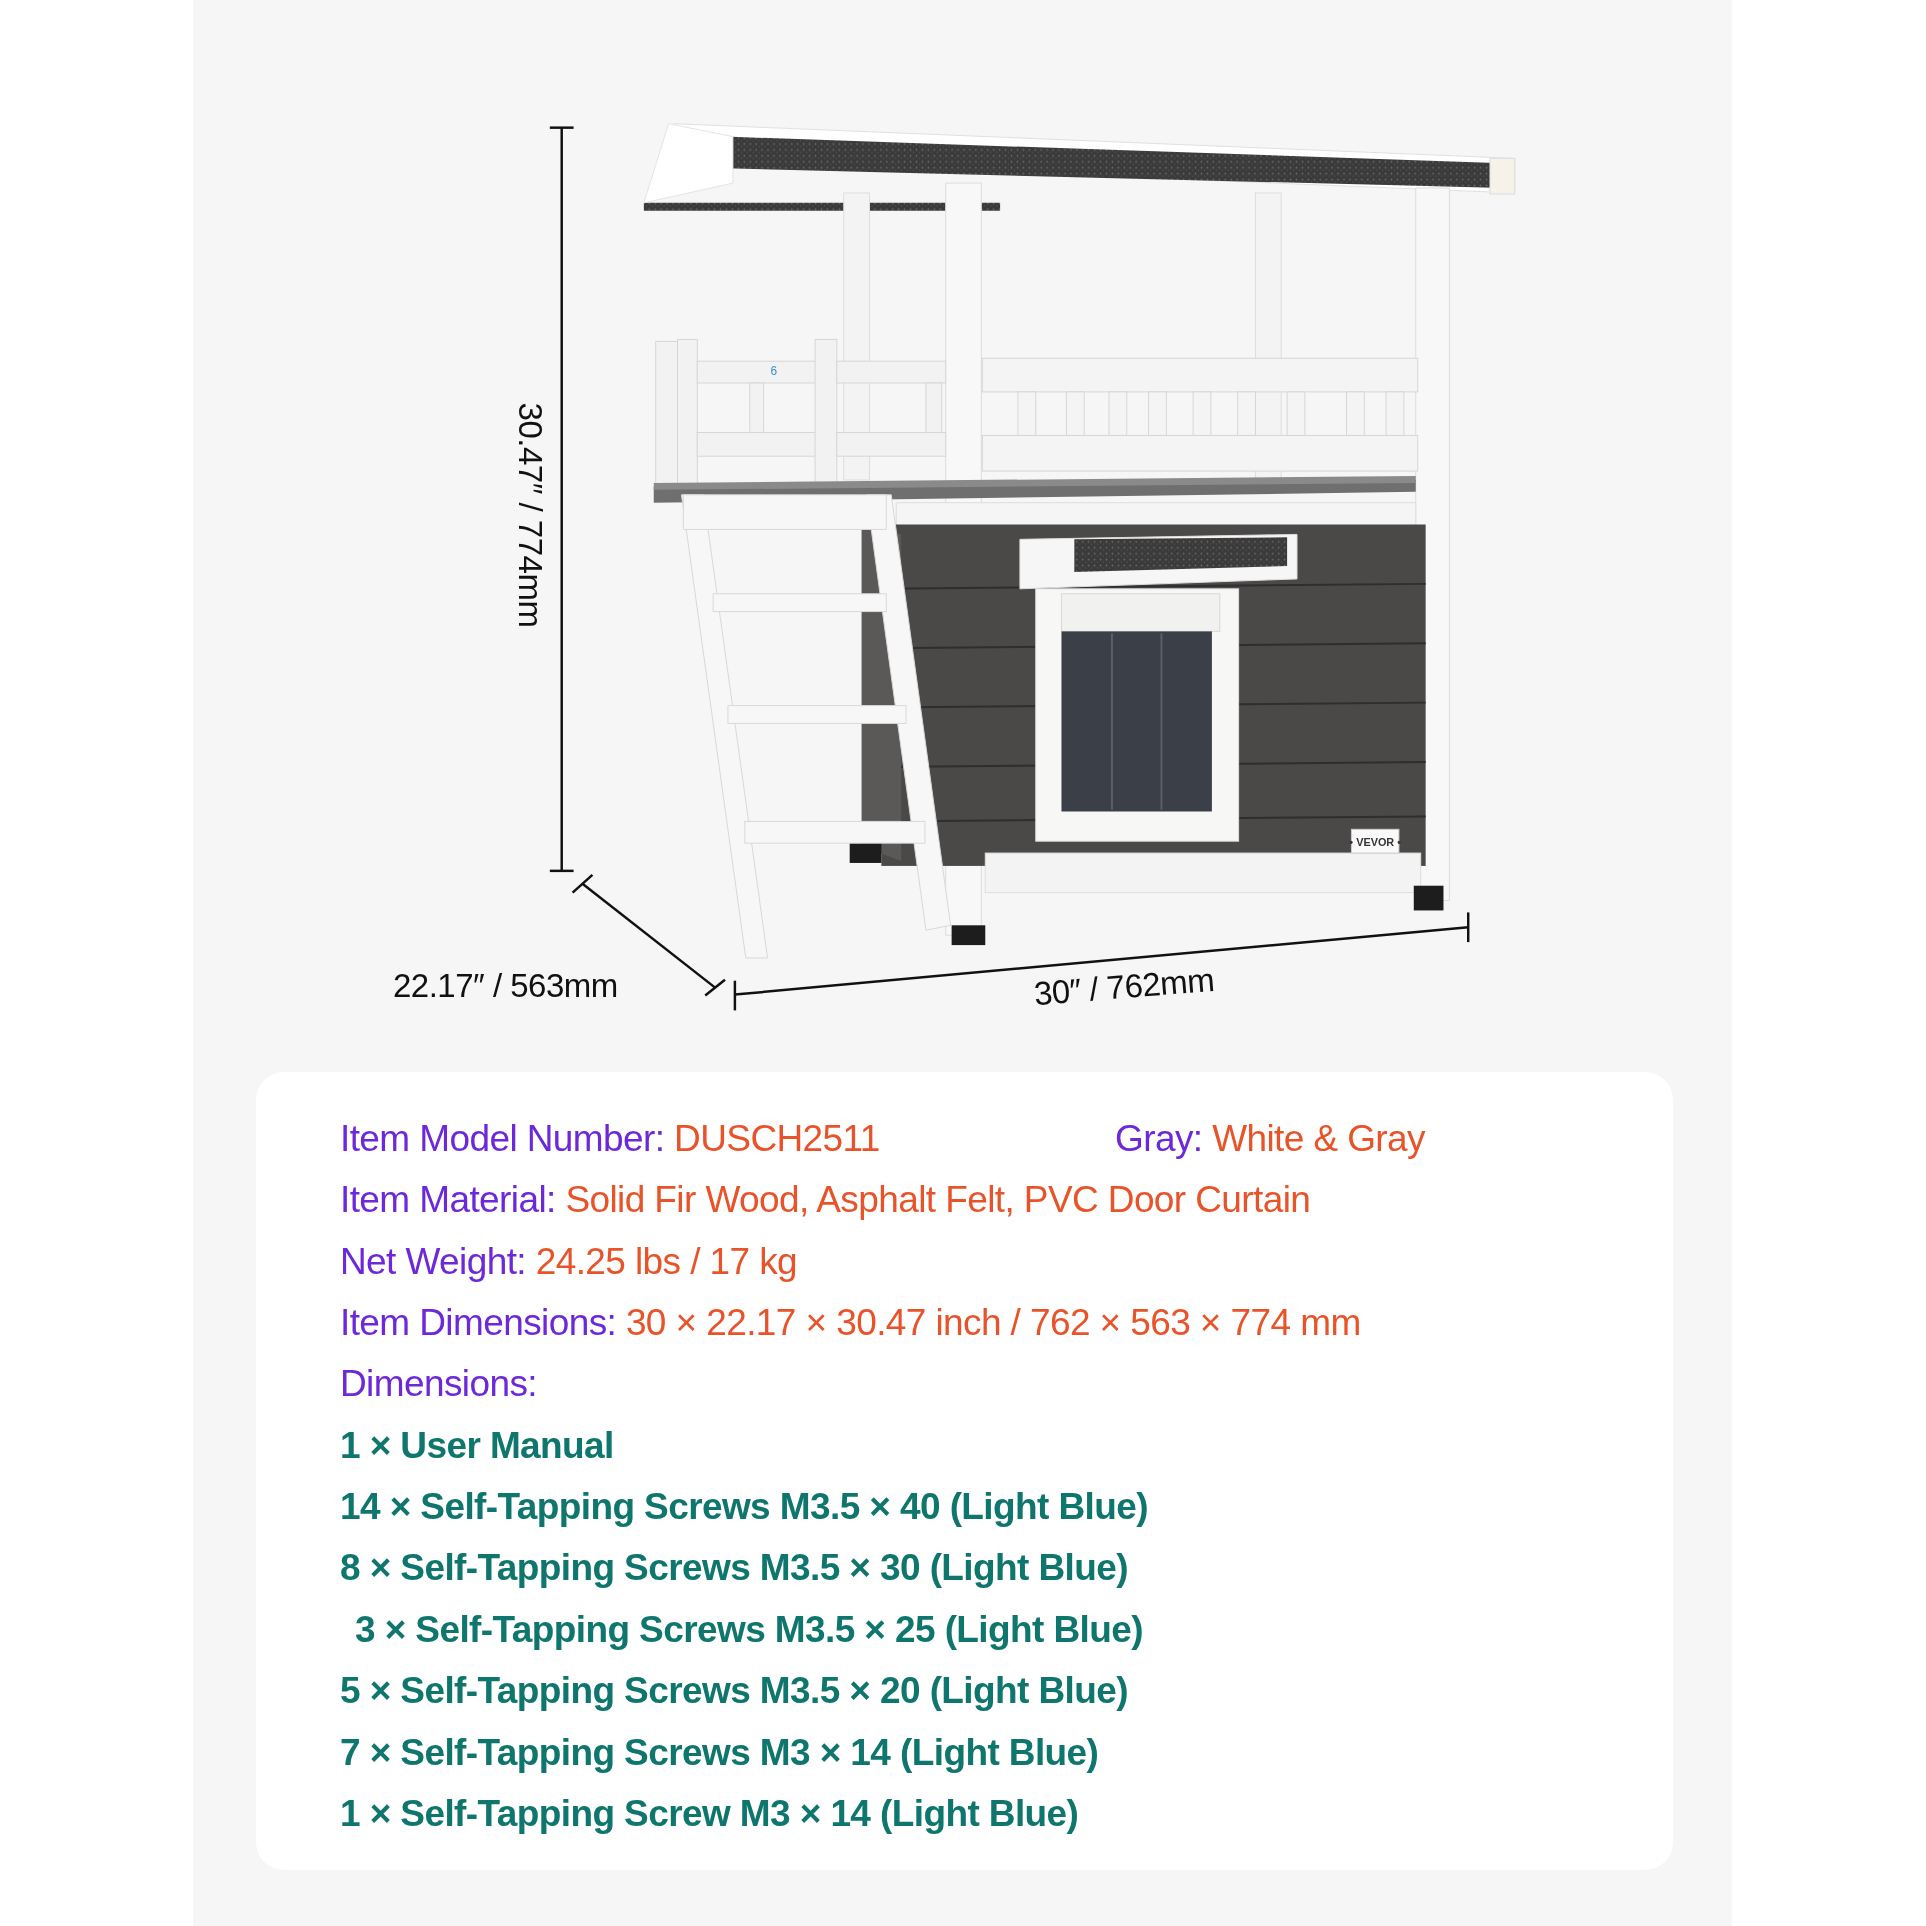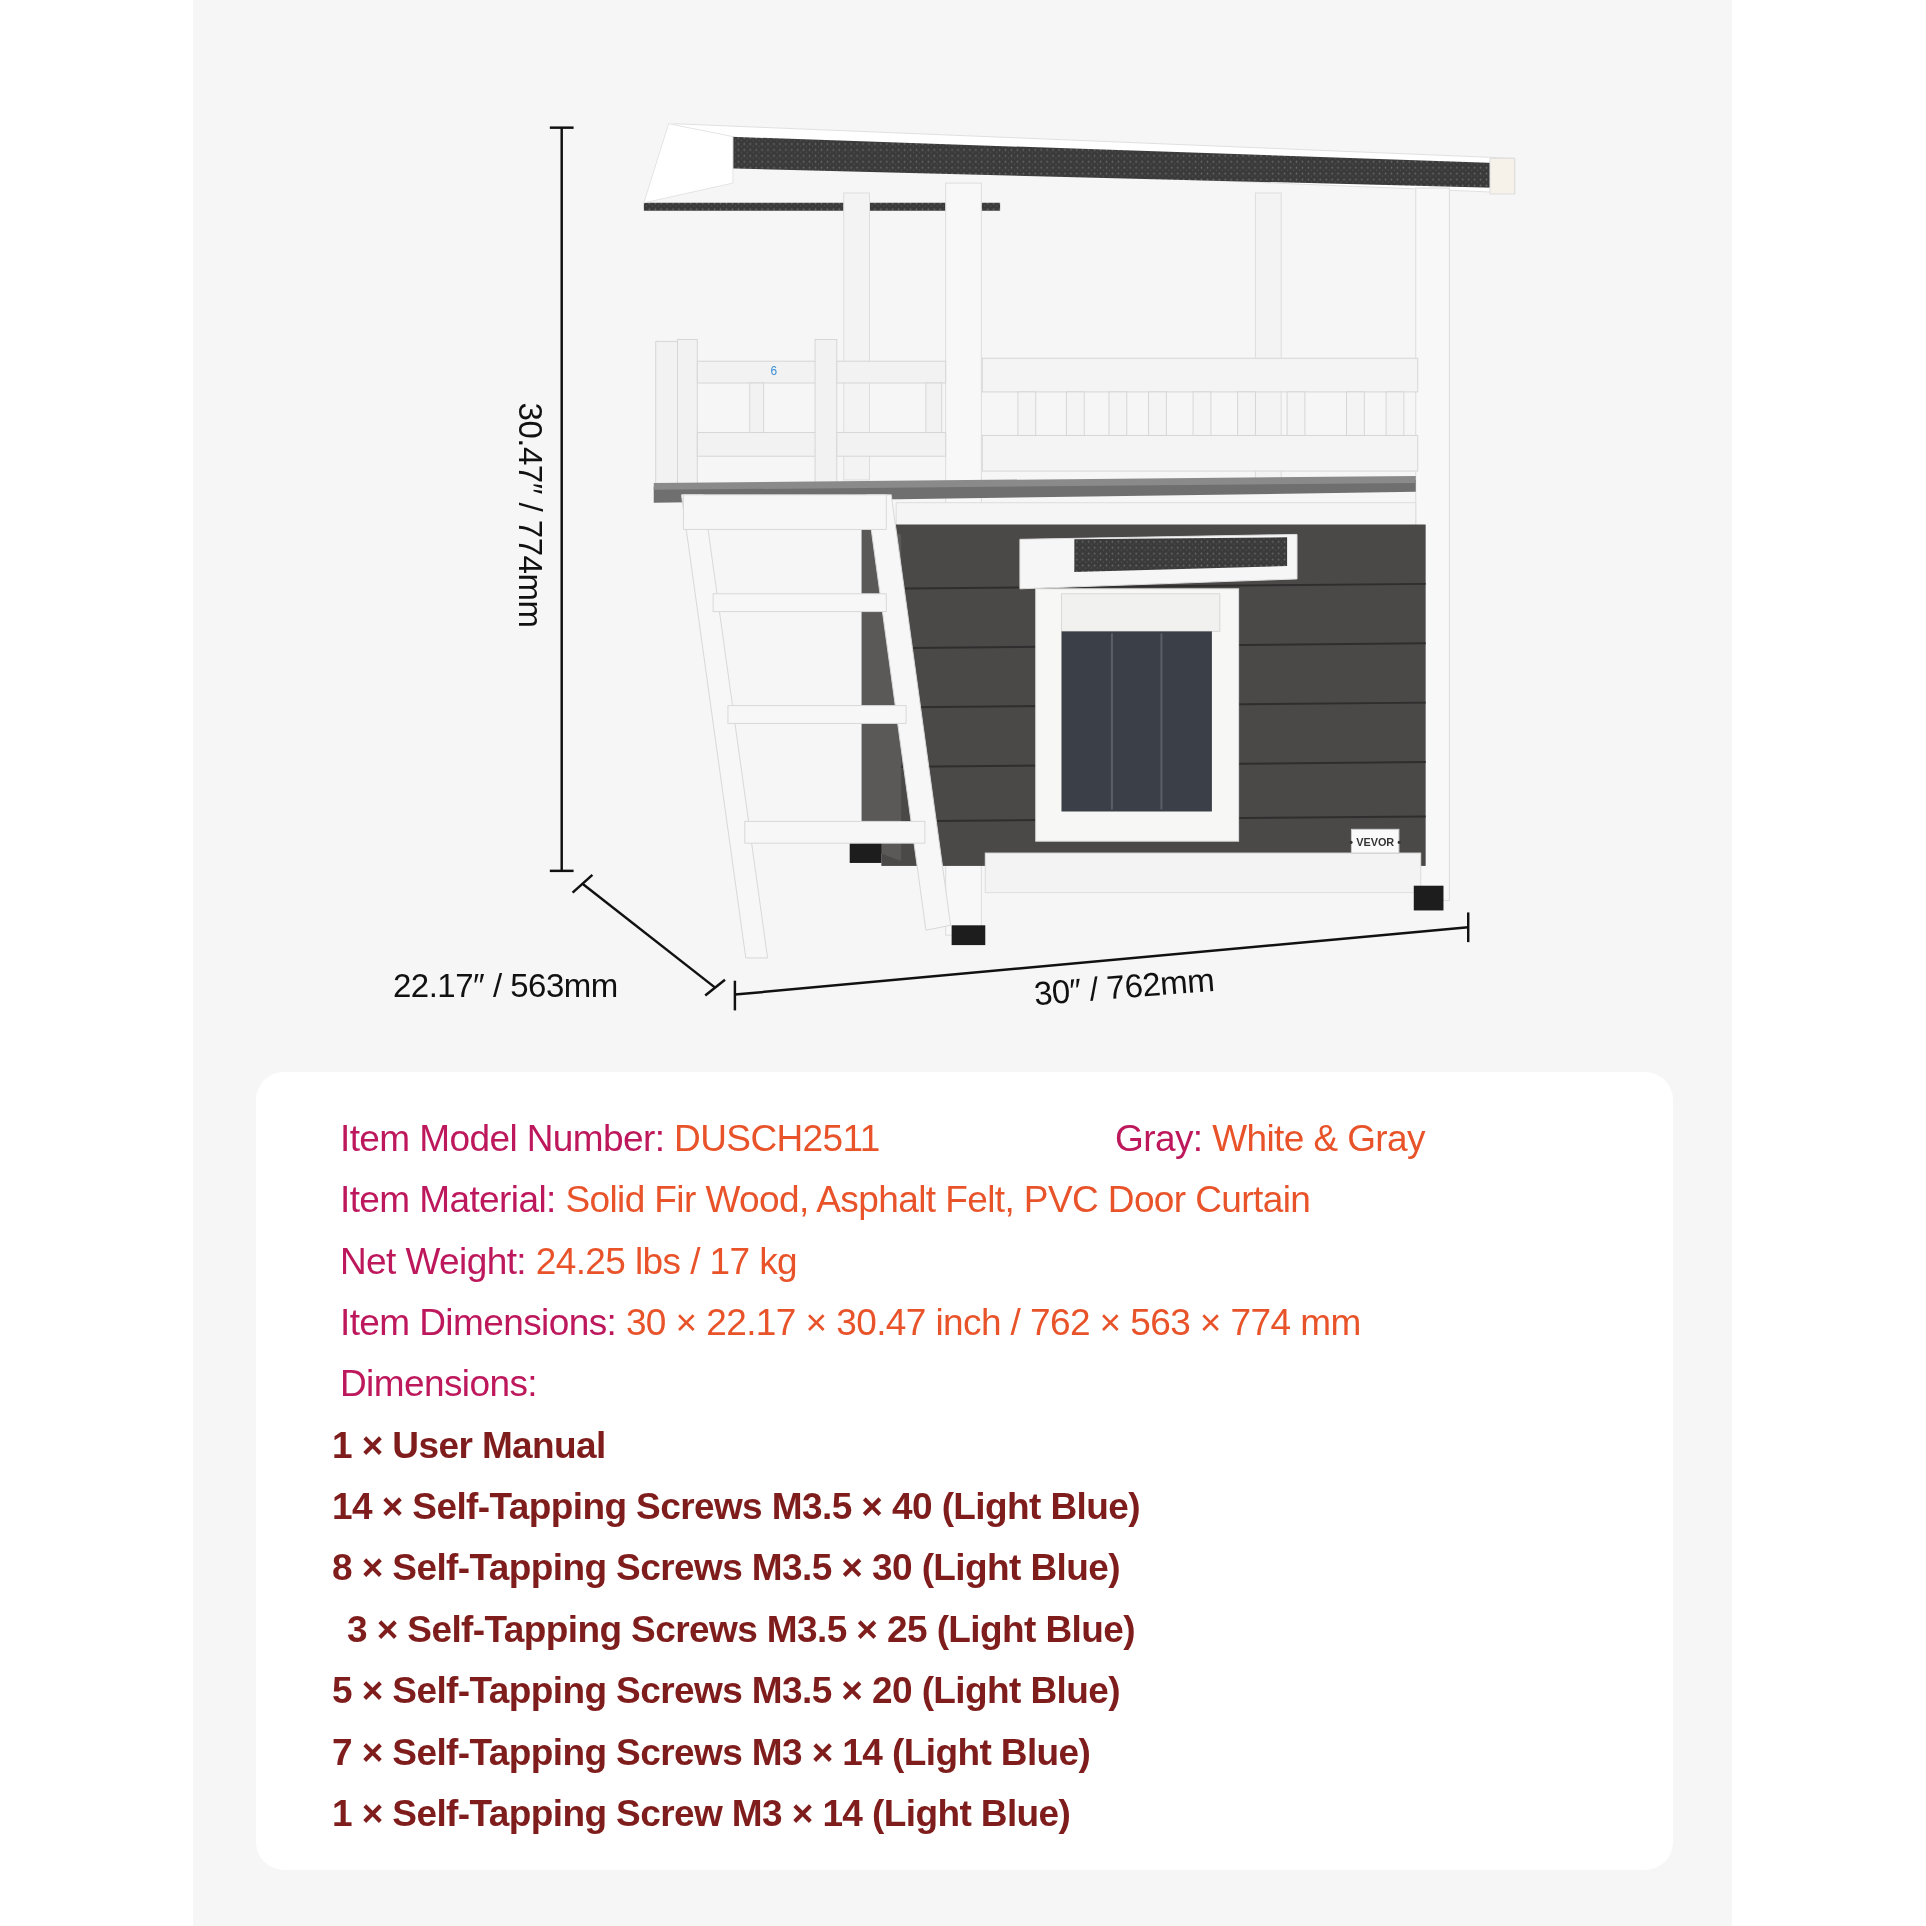--- a/index.html
+++ b/index.html
@@ -28,25 +28,25 @@
       left: 1124px; top: 987px; transform: translate(-50%, -50%) rotate(-4.6deg);
     }
     .card {
       position: absolute; left: 256px; top: 1072px; width: 1417px; height: 798px;
       background: #ffffff; border-radius: 28px;
     }
     .spec {
       position: absolute; left: 340px; font-size: 37px; line-height: 44px;
       white-space: nowrap; color: #111; letter-spacing: -0.6px;
     }
-    .spec .label { font-weight: 400; color: #be185d; }
+    .spec .label { font-weight: 400; color: #6d28d9; }
     .spec .value { font-weight: 400; color: #e8532a; }
     .acc-item {
-      position: absolute; left: 332px; font-size: 37px; line-height: 44px;
-      font-weight: 700; color: #7f1d1d; white-space: nowrap; letter-spacing: -0.6px;
+      position: absolute; left: 340px; font-size: 37px; line-height: 44px;
+      font-weight: 700; color: #0f766e; white-space: nowrap; letter-spacing: -0.6px;
     }
   </style>
 </head>
 <body>
 
 <div class="panel"></div>
 
 <svg class="illustration" viewBox="0 0 1946 1060" width="1927" height="1049" xmlns="http://www.w3.org/2000/svg">
   <defs>
     <pattern id="felt" width="6" height="6" patternUnits="userSpaceOnUse">

